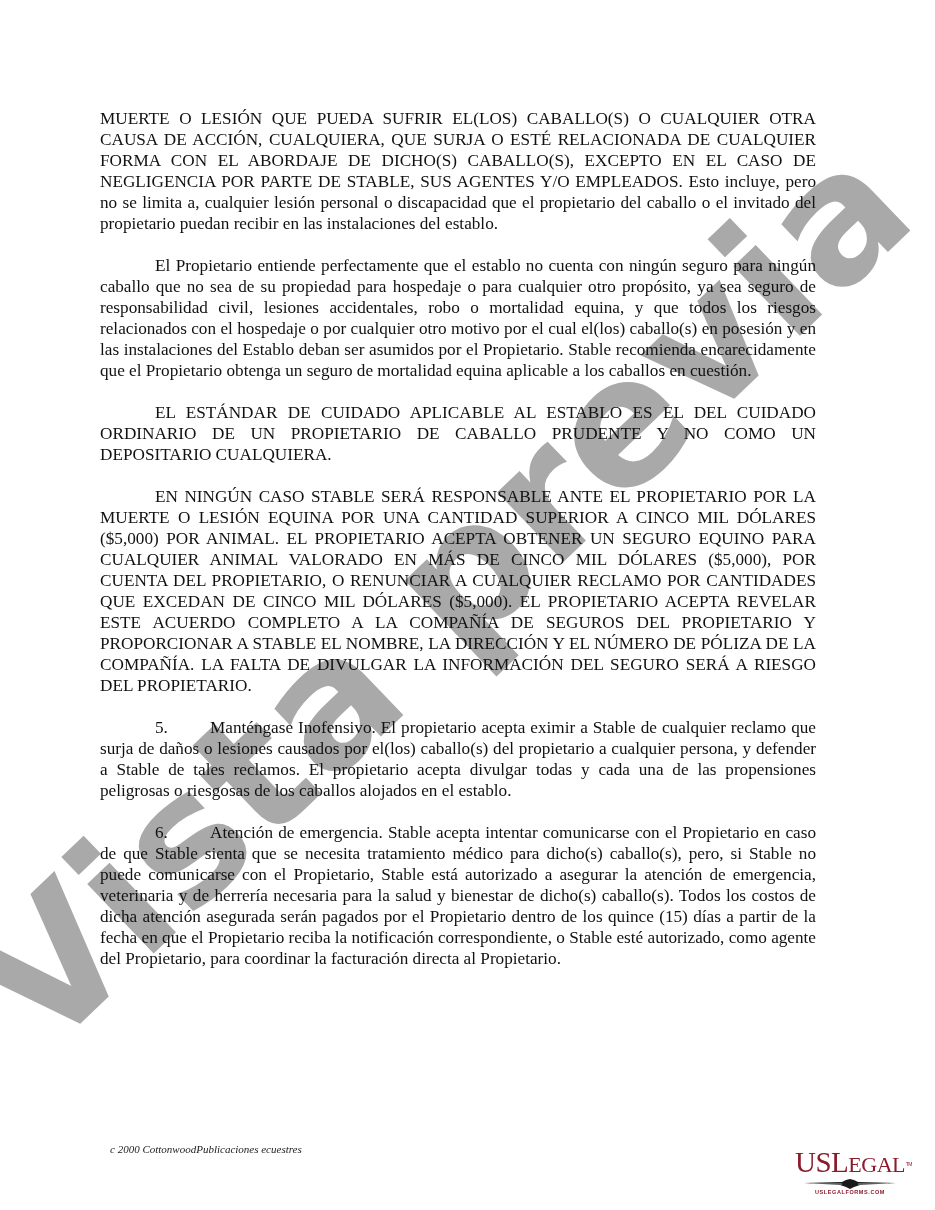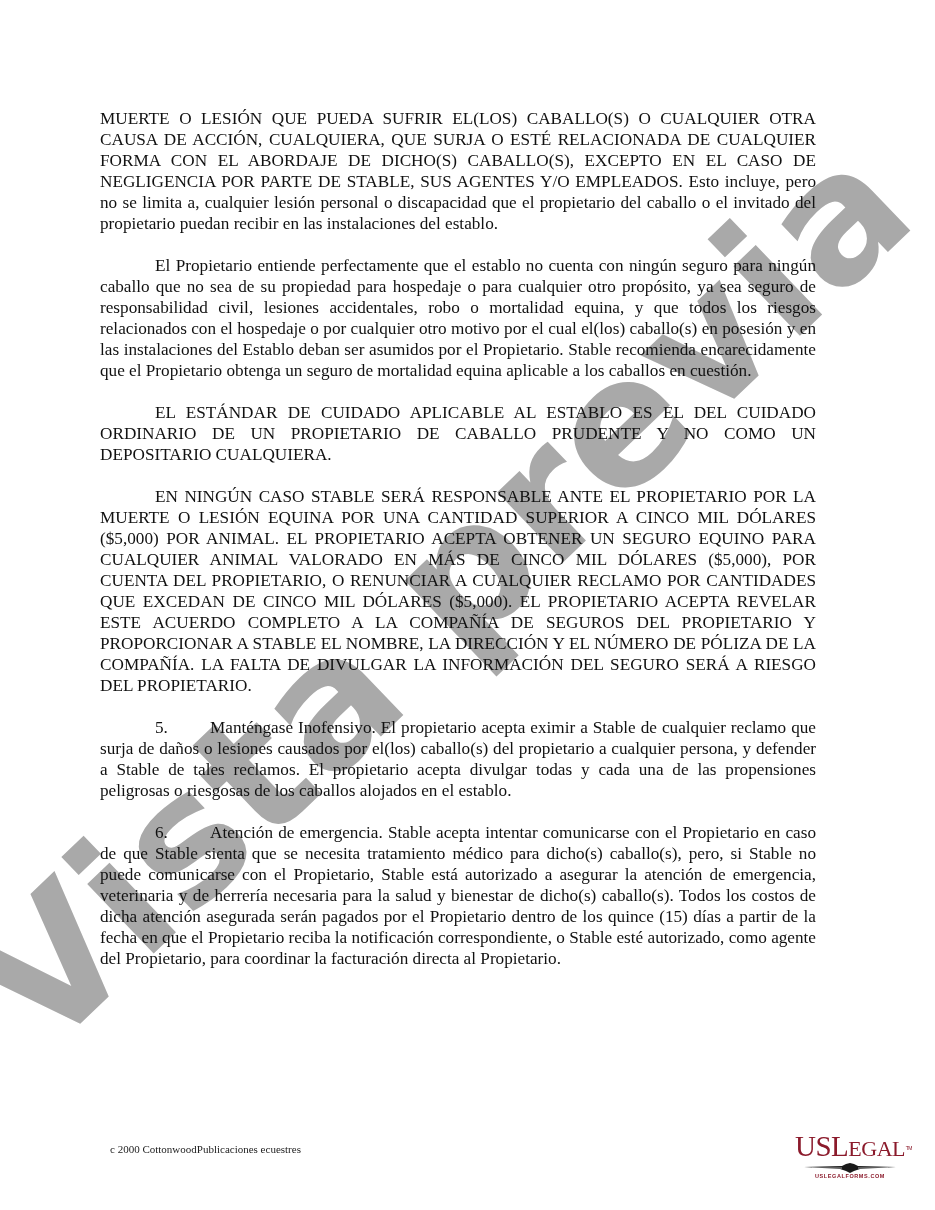--- a/index.html
+++ b/index.html
@@ -36,30 +36,30 @@
     text-align: justify;
   }
   .content p.indent { text-indent: 55px; }
   .num { display: inline-block; width: 55px; text-indent: 0; }
   .item { text-indent: 55px; }
   .item .num { width: 55px; }
   .heading { }
   .footer-left {
     position: absolute; left: 110px; top: 1143px;
     font-family: "Liberation Serif", serif;
-    font-size: 11px; color: #222; z-index: 2;
+    font-size: 11px; color: #222; z-index: 2; font-style: italic;
   }
   .logo {
     position: absolute; left: 790px; top: 1132px; width: 120px; height: 50px; z-index: 2;
     text-align: center;
   }
   .logo-word {
     font-family: "Liberation Serif", serif;
     font-size: 29px; color: #8b1a2b; letter-spacing: -0.5px; line-height: 28px;
-    display: inline-block; position: relative;
+    display: inline-block; position: relative; margin-top: 16px;
   }
   .logo-word .small { font-size: 22px; }
   .logo-tm { font-family: "Liberation Sans", sans-serif; font-size: 5px; color: #8b1a2b; position: absolute; right: -7px; top: 2px; }
   .logo-wings { display: block; margin: 0 auto; }
   .logo-url {
     font-family: "Liberation Sans", sans-serif; font-weight: bold;
     font-size: 5.5px; letter-spacing: 0.6px; color: #8b1a2b; line-height: 7px;
   }
 </style>
 </head>

